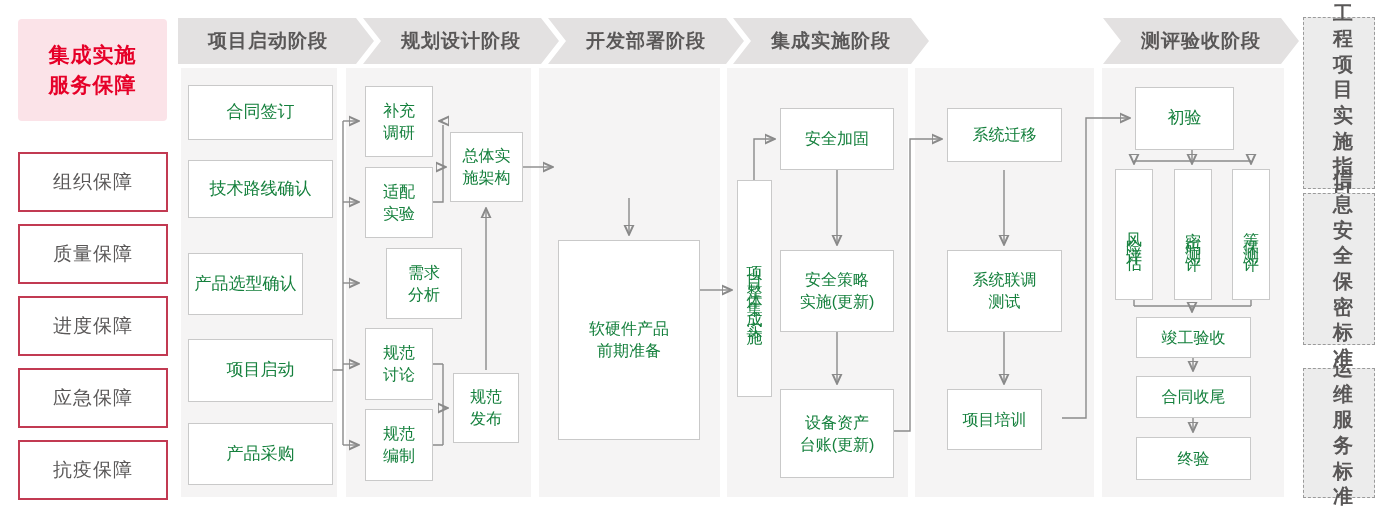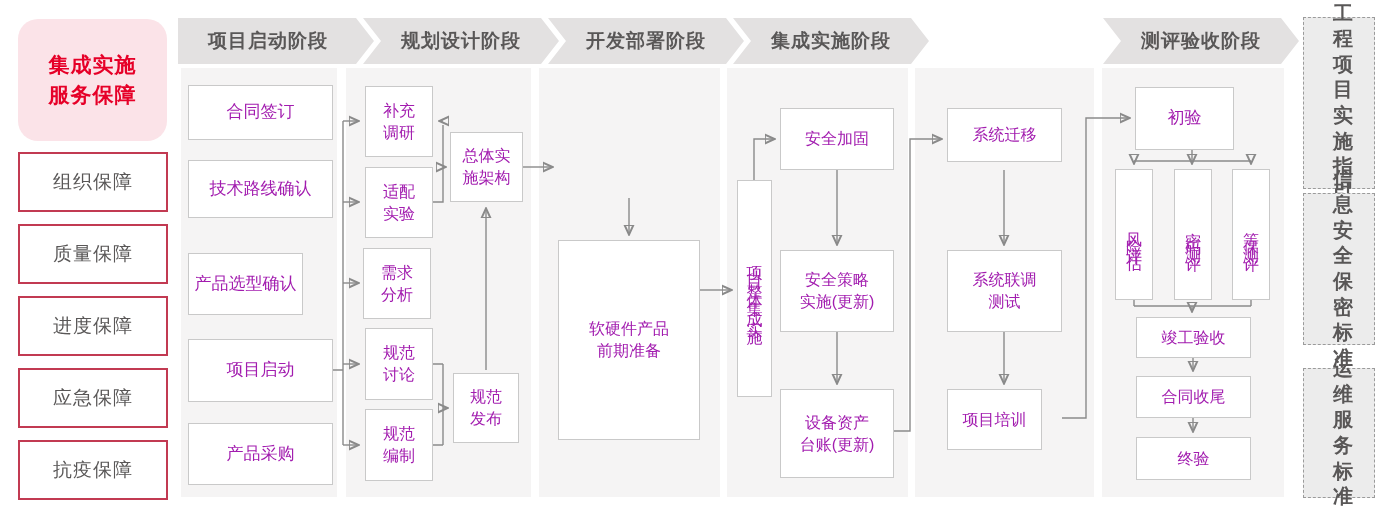--- a/index.html
+++ b/index.html
@@ -3,22 +3,22 @@
 <meta charset="utf-8">
 <style>
   html,body{margin:0;padding:0;background:#fff;}
   .canvas{
     position:relative;width:1391px;height:515px;background:#fff;
     font-family:"Liberation Sans","DejaVu Sans",sans-serif;
     color:#595757;overflow:hidden;
   }
   
   .side-title{
-    position:absolute;left:18px;top:19px;width:149px;height:122px;
-    background:#fbe3e8;border-radius:20px;
+    position:absolute;left:18px;top:19px;width:149px;height:102px;
+    background:#fbe3e8;border-radius:4px;
     display:flex;align-items:center;justify-content:center;
     color:#e60028;font-weight:bold;font-size:21px;line-height:1.45;
     text-align:right;white-space:pre-line;letter-spacing:1px;
   }
   .side-item{
     position:absolute;left:18px;width:150px;height:60px;
     background:#fff;border:2px solid #c23a52;box-sizing:border-box;
     display:flex;align-items:center;justify-content:center;
     font-size:19px;letter-spacing:1px;
   }
@@ -35,21 +35,21 @@
     padding-left:16px;
     font-family:Liberation Mono, monospace;
   }
   
   .panel{position:absolute;top:68px;height:429px;background:#f5f4f4;}
   
   .fbox{
     position:absolute;background:#fff;border:1px solid #c9c9c9;box-sizing:border-box;
     display:flex;align-items:center;justify-content:center;
     font-size:16px;line-height:1.35;text-align:center;white-space:pre-line;
-    color:#a21caf;
+    color:#15803d;
   }
   .fbox.big{font-size:17px;}
   .vbox{
     writing-mode:vertical-rl;text-orientation:upright;
     letter-spacing:8px;line-height:1;
   }
   .vbox.tall{letter-spacing:9px;}
   
   .refbox{
     position:absolute;left:1303px;width:72px;background:#ececec;
@@ -92,21 +92,21 @@
   <div class="fbox big" style="left:188px;top:85px;width:145px;height:55px">合同签订</div>
   <div class="fbox big" style="left:188px;top:160px;width:145px;height:58px">技术路线确认</div>
   <div class="fbox big" style="left:188px;top:253px;width:115px;height:62px">产品选型确认</div>
   <div class="fbox big" style="left:188px;top:339px;width:145px;height:63px">项目启动</div>
   <div class="fbox big" style="left:188px;top:423px;width:145px;height:62px">产品采购</div>
 
   <div class="fbox" style="left:365px;top:86px;width:68px;height:71px">补充
 调研</div>
   <div class="fbox" style="left:365px;top:167px;width:68px;height:71px">适配
 实验</div>
-  <div class="fbox" style="left:363px;top:248px;width:68px;height:71px">需求
+  <div class="fbox" style="left:386px;top:248px;width:76px;height:71px">需求
 分析</div>
   <div class="fbox" style="left:365px;top:328px;width:68px;height:72px">规范
 讨论</div>
   <div class="fbox" style="left:365px;top:409px;width:68px;height:72px">规范
 编制</div>
   <div class="fbox" style="left:450px;top:132px;width:73px;height:70px">总体实
 施架构</div>
   <div class="fbox" style="left:453px;top:373px;width:66px;height:70px">规范
 发布</div>
 

